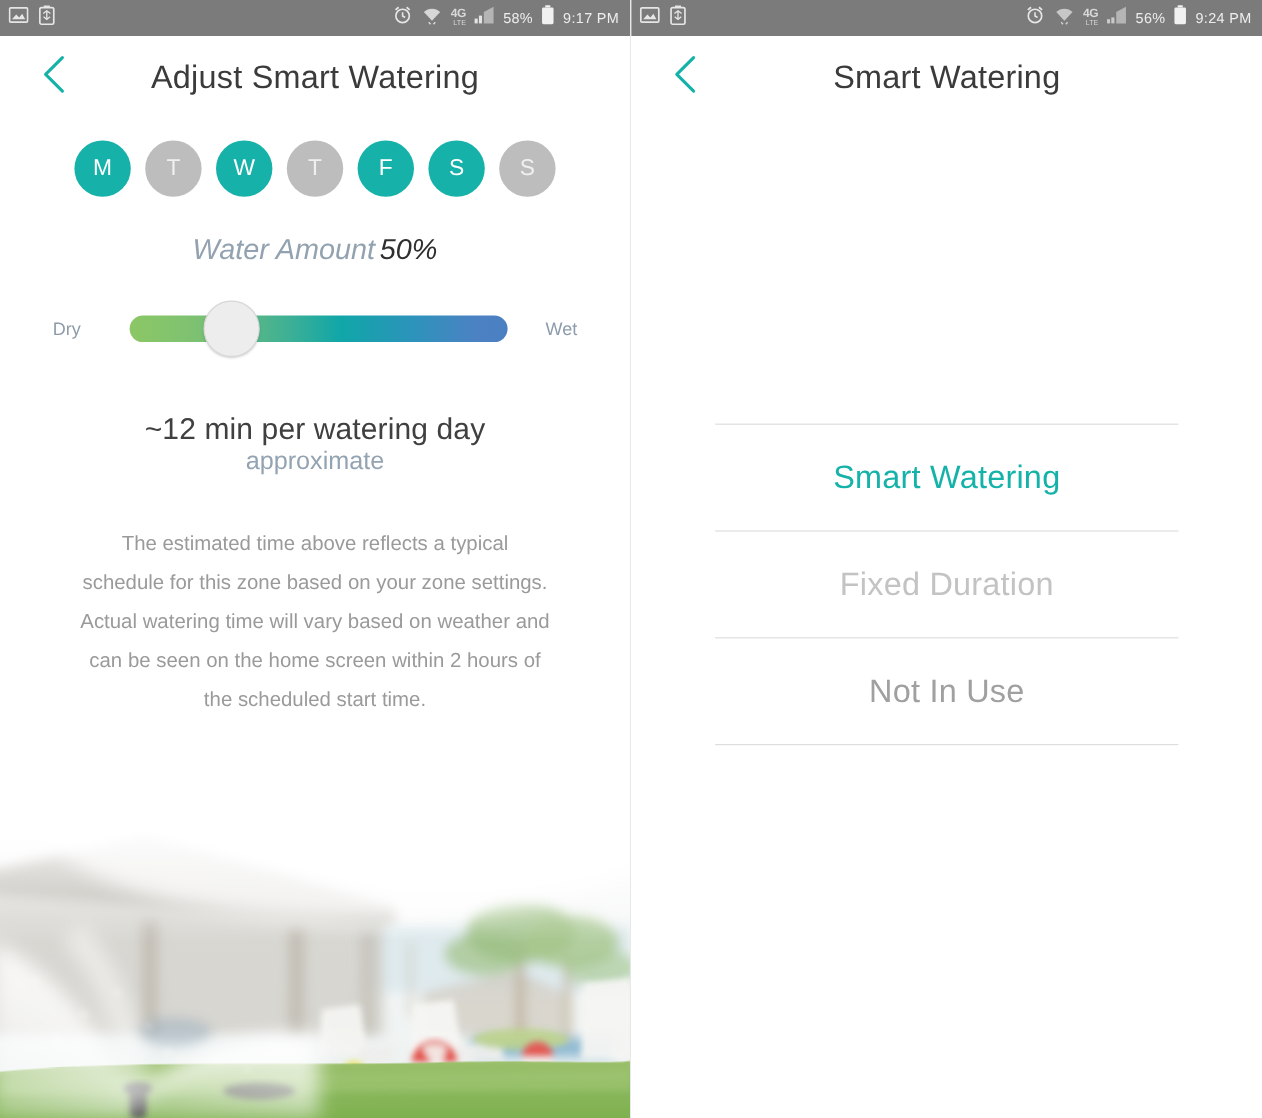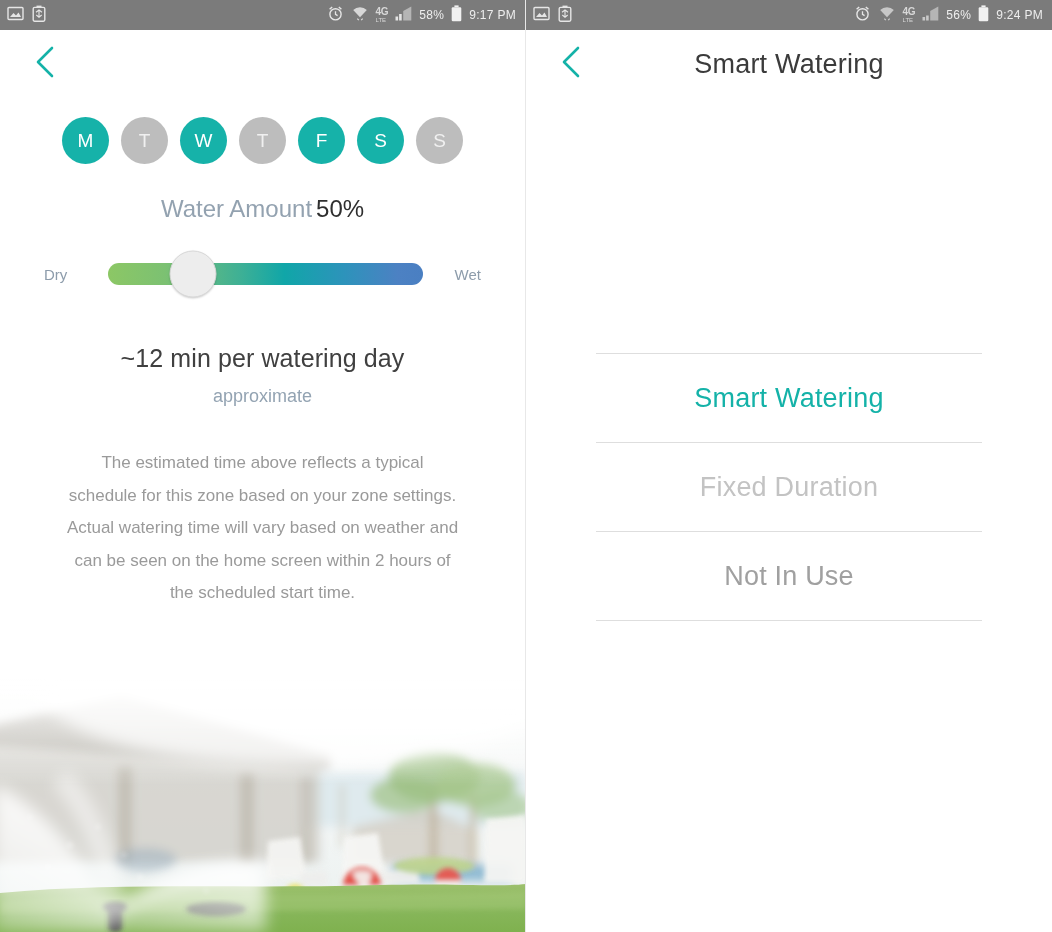--- a/index.html
+++ b/index.html
@@ -36,20 +36,21 @@
     align-items: center;
     padding: 0 9px 0 7px;
     color: #e9e9e9;
   }
   .sb-left { display: flex; align-items: center; gap: 8px; }
   .sb-right {
     margin-left: auto;
     display: flex;
     align-items: center;
     gap: 7px;
+    text-align: right;
   }
   .sb-icon { display: block; }
   .sb-text {
     font-size: 12px;
     letter-spacing: 0.3px;
     color: #eeeeee;
     font-family: "Liberation Sans", sans-serif;
     white-space: nowrap;
   }
   .sb-net {
@@ -112,20 +113,21 @@
   .day.on  { background: #16b2a9; }
   .day.off { background: #bdbdbd; color:#f0f0f0; }
 
   
   .water-amount {
     text-align: center;
     margin-top: 33px;
     font-size: 24px;
     line-height: 1;
     white-space: nowrap;
+    font-style: italic;
   }
   .wa-label { color: #93a2b0; font-weight: 400; }
   .wa-value { color: #2f2f2f; margin-left: 4px; }
 
   
   .slider-row {
     display: flex;
     align-items: center;
     margin-top: 29px;
     padding: 0 44px;
@@ -174,22 +176,21 @@
   
   .estimate {
     text-align: center;
     margin-top: 46px;
     font-size: 25px;
     color: #404040;
     letter-spacing: 0.1px;
   }
   .approximate {
     text-align: center;
-    margin-top: 13px;
-    font-size: 18px;
+    font-size: 21px;
     color: #93a3b2;
   }
 
   
   .body-copy {
     margin: 40px auto 0;
     width: 394px;
     text-align: center;
     font-size: 17px;
     line-height: 32.5px;
@@ -296,20 +297,21 @@
     </div>
 
     <div class="header">
       <div class="back-btn">
         <span>
           <svg width="26" height="34" viewBox="0 0 26 34">
               <path d="M20 3 L6 17 L20 31" fill="none" stroke="#14b2a8" stroke-width="2.6" stroke-linecap="round" stroke-linejoin="round"></path>
             </svg>
         </span>
       </div>
+      <div class="page-title">Adjust Smart Watering</div>
     </div>
 
     <div class="days">
       <div class="day on">M</div>
       <div class="day off">T</div>
       <div class="day on">W</div>
       <div class="day off">T</div>
       <div class="day on">F</div>
       <div class="day on">S</div>
       <div class="day off">S</div>

